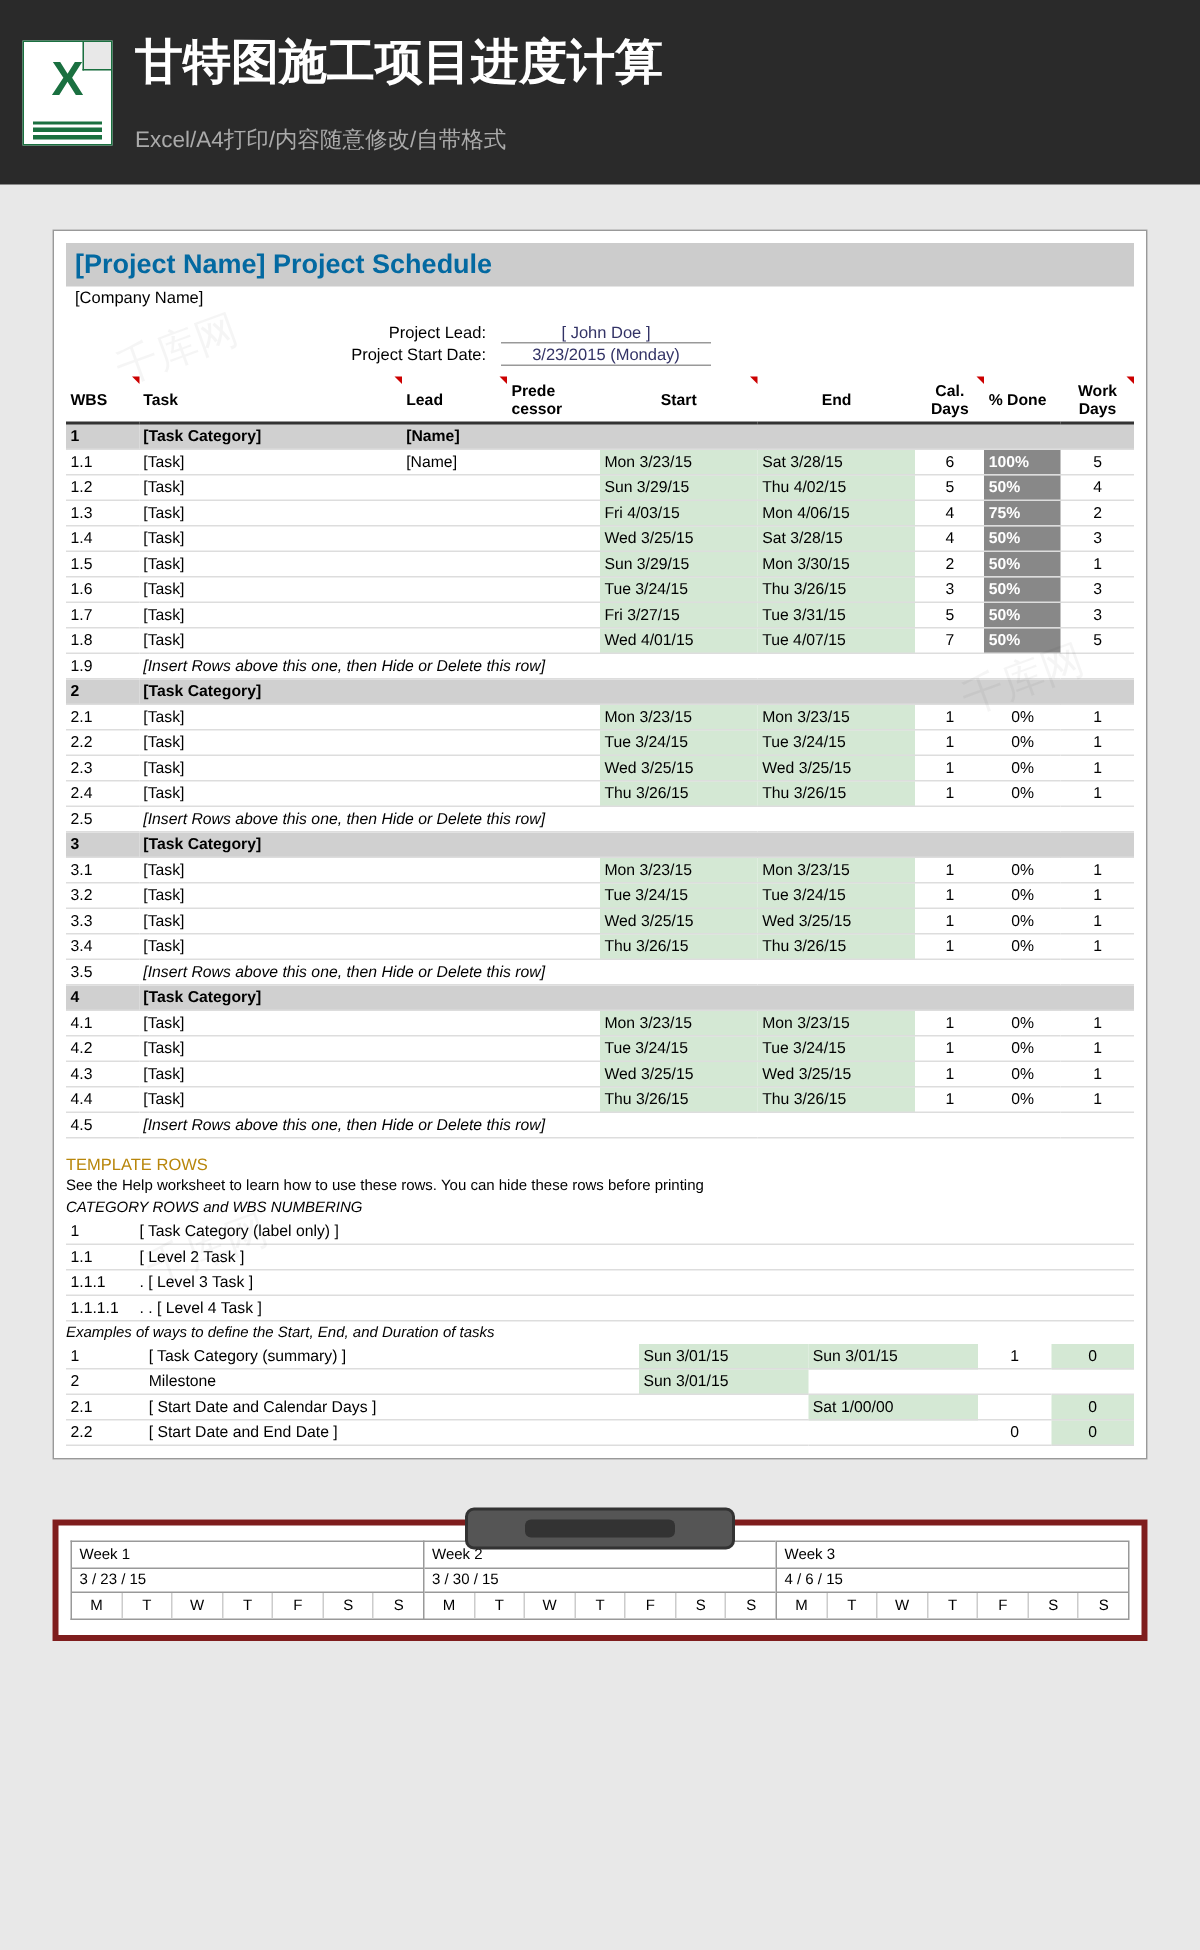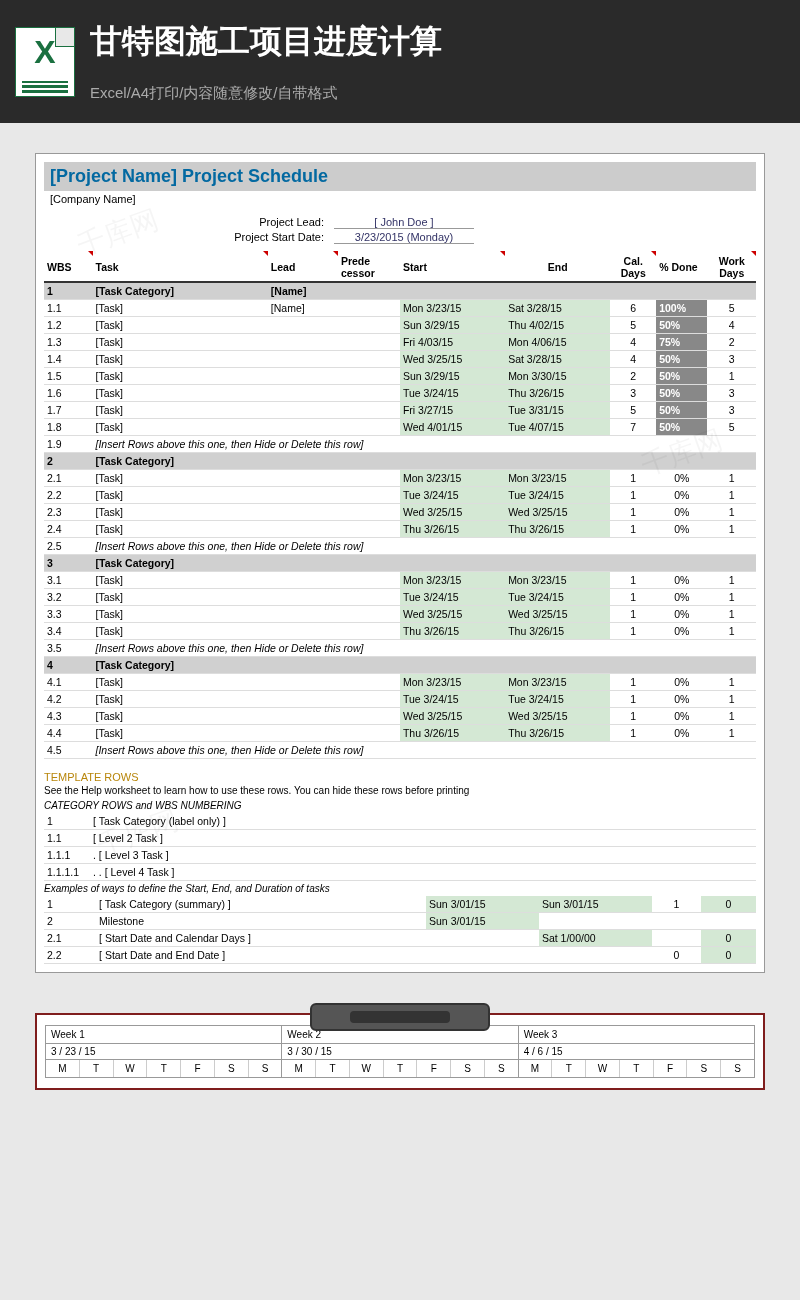--- a/index.html
+++ b/index.html
@@ -23,21 +23,21 @@
 th{border-bottom:2px solid #333;padding:2px 3px;text-align:left;font-weight:bold;position:relative}
 th .mark{position:absolute;top:-2px;right:0;width:0;height:0;border-left:5px solid transparent;border-top:5px solid #c00}
 td{padding:2px 3px;border-bottom:1px solid #ddd}
 .cat{background:#d0d0d0;font-weight:bold}
 .date-cell{background:#d4e8d4}
 .pct{background:#888;color:#fff;text-align:left;font-weight:bold}
 .num{text-align:center}
 .ital{font-style:italic}
 .templ-hdr{font-weight:normal;color:#b8860b;font-size:11px;padding-top:12px}
 .note{font-size:10px;padding:2px 0}
-.weeks{background:#fff;margin:40px 35px 12px;border:2px solid #7f1d1d;padding:10px 8px;position:relative}
+.weeks{background:#fff;margin:40px 35px 12px;border:4px solid #7f1d1d;padding:10px 8px;position:relative}
 .clip{position:absolute;top:-12px;left:50%;transform:translateX(-50%);width:180px;height:28px;background:#555;border-radius:6px;border:2px solid #333}
 .clip::after{content:'';position:absolute;top:6px;left:50%;transform:translateX(-50%);width:100px;height:12px;background:#333;border-radius:4px}
 .week-row{display:flex;font-size:10px}
 .week-col{flex:1;border:1px solid #999;border-right:none}
 .week-col:last-child{border-right:1px solid #999}
 .week-h{padding:3px 5px;border-bottom:1px solid #999}
 .week-d{padding:2px 5px;border-bottom:1px solid #999}
 .days{display:flex}
 .days span{flex:1;text-align:center;border-right:1px solid #ccc;padding:3px 0}
 .days span:last-child{border-right:none}
@@ -77,21 +77,21 @@
         <div class="info-val">3/23/2015 (Monday)</div>
       </div>
  </div>
  <table>
   <thead>
         <tr>
    <th style="width:36px"><span>WBS</span><span class="mark"></span></th>
    <th style="width:130px"><span>Task</span><span class="mark"></span></th>
    <th style="width:52px"><span>Lead</span><span class="mark"></span></th>
    <th style="width:46px"><span>Prede cessor</span></th>
-   <th style="width:78px;"><span>Start</span><span class="mark"></span></th>
+   <th style="width:78px;text-align:center"><span>Start</span><span class="mark"></span></th>
    <th style="width:78px;text-align:center"><span>End</span></th>
    <th style="width:34px;text-align:center"><span>Cal. Days</span><span class="mark"></span></th>
    <th style="width:38px;text-align:left"><span>% Done</span></th>
    <th style="width:36px;text-align:center"><span>Work Days</span><span class="mark"></span></th>
   </tr>
       </thead>
   <tbody id="tbody">
         <tr class="cat">
           <td>1</td>
           <td>[Task Category]</td>

